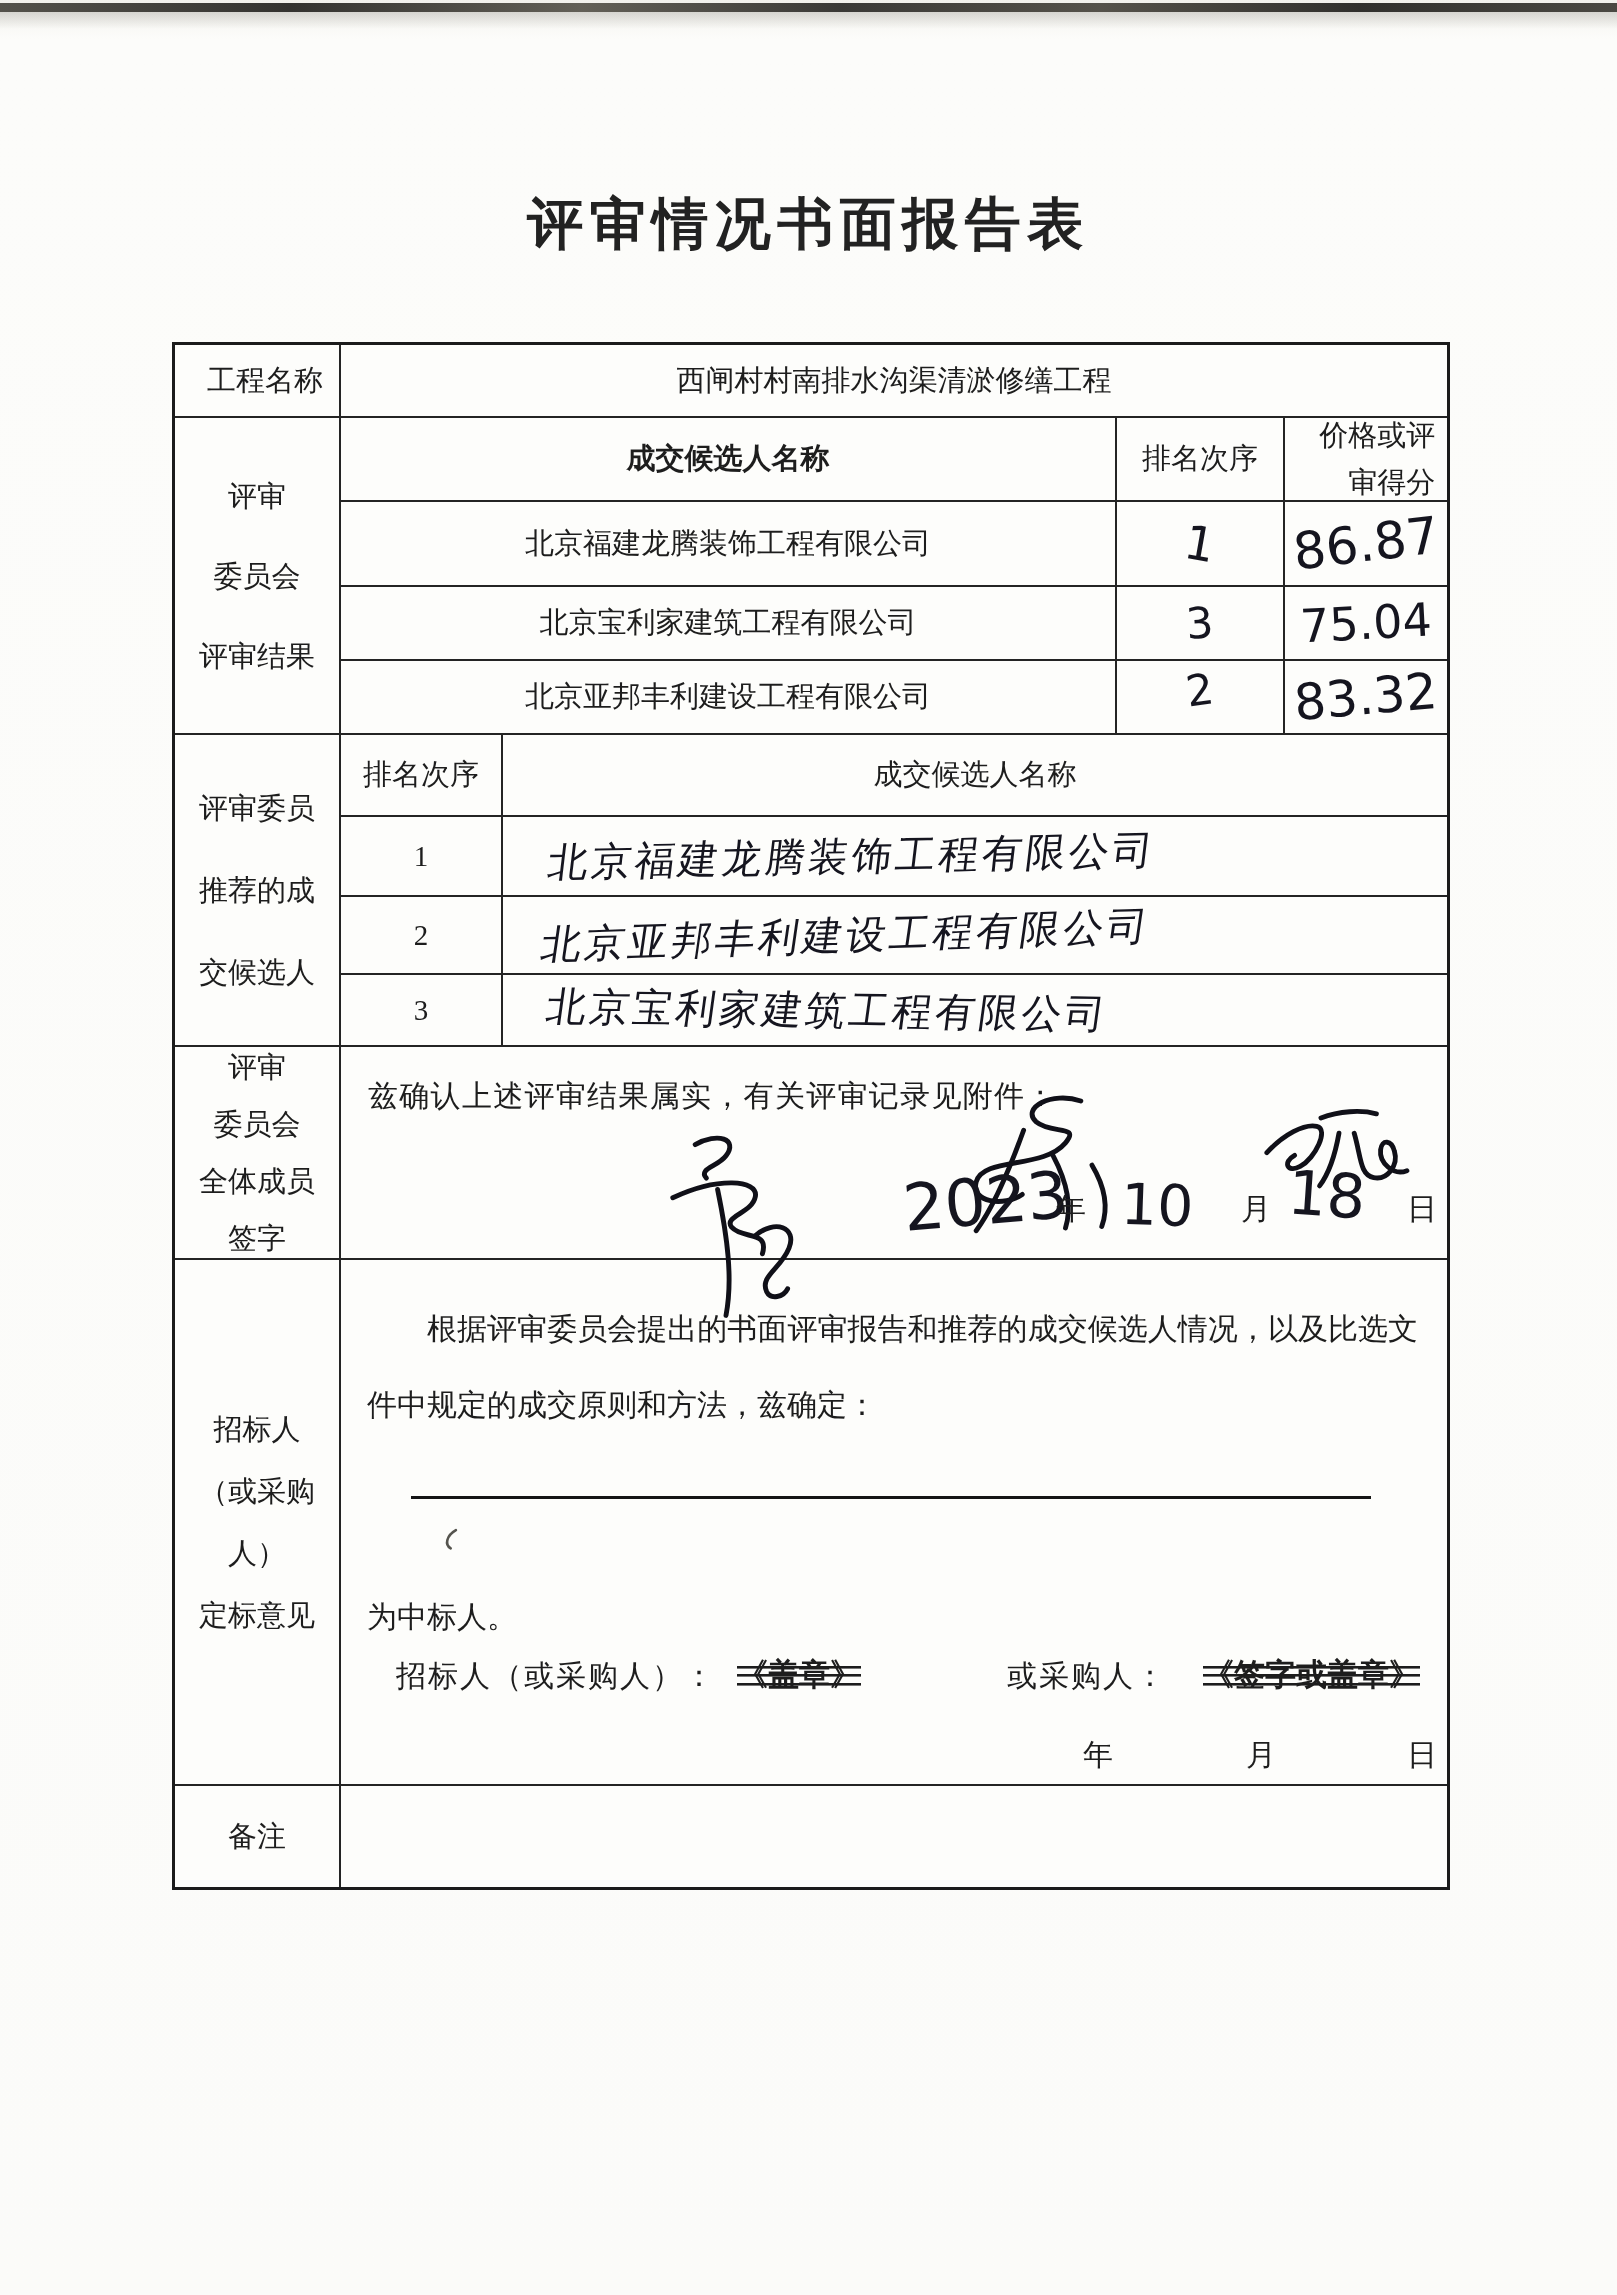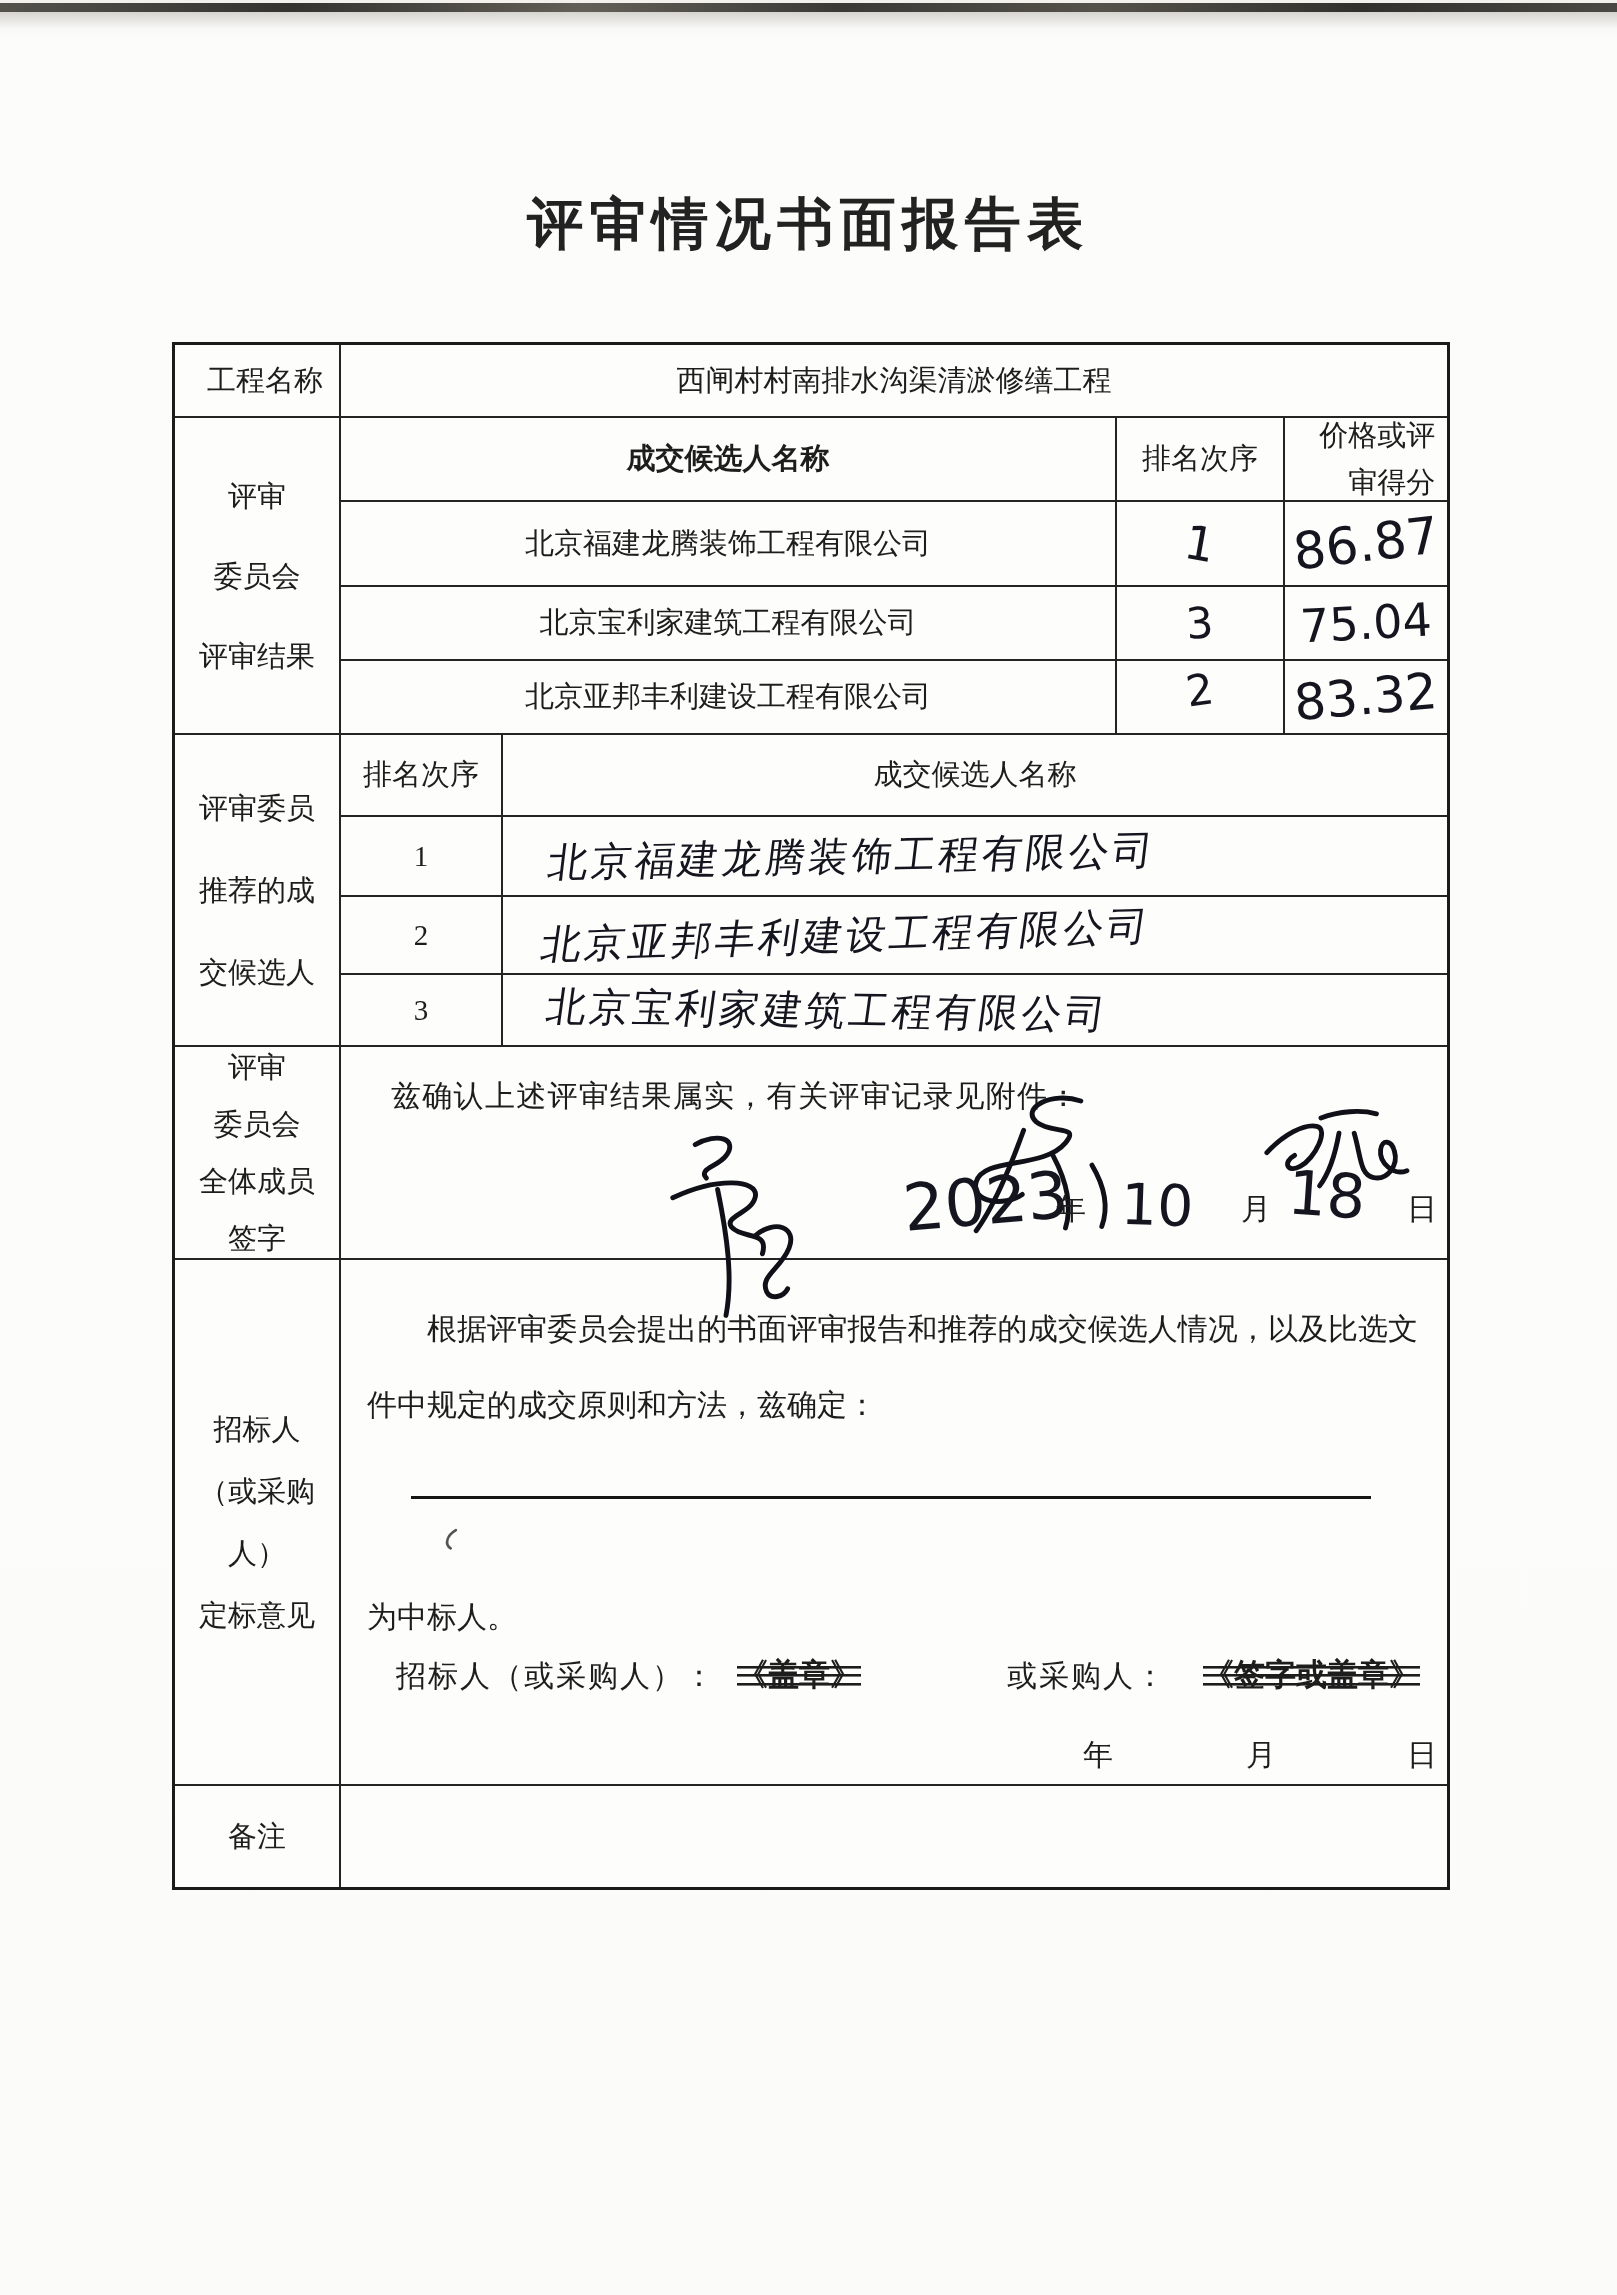--- a/index.html
+++ b/index.html
@@ -82,21 +82,21 @@
   .blank-line{
     position:absolute;height:3.3px;background:#151515;
   }
   .para{
     position:absolute;top:31px;left:26px;width:1051px;
     font-size:30px;line-height:76px;
     text-indent:60px;text-align:justify;
   }
   .confirm-text{
     position:absolute;top:29px;left:27px;
-    font-size:30px;letter-spacing:1.3px;margin-left:23px;
+    font-size:30px;letter-spacing:1.3px;
   }
   .pen-mark path{fill:none;stroke:#55544e;stroke-width:4;stroke-linecap:round;}
 </style>
 </head>
 <body>
 
 <div class="sheet">
 
   <div class="scan-strip"></div>
   <div class="scan-strip-shadow"></div>

